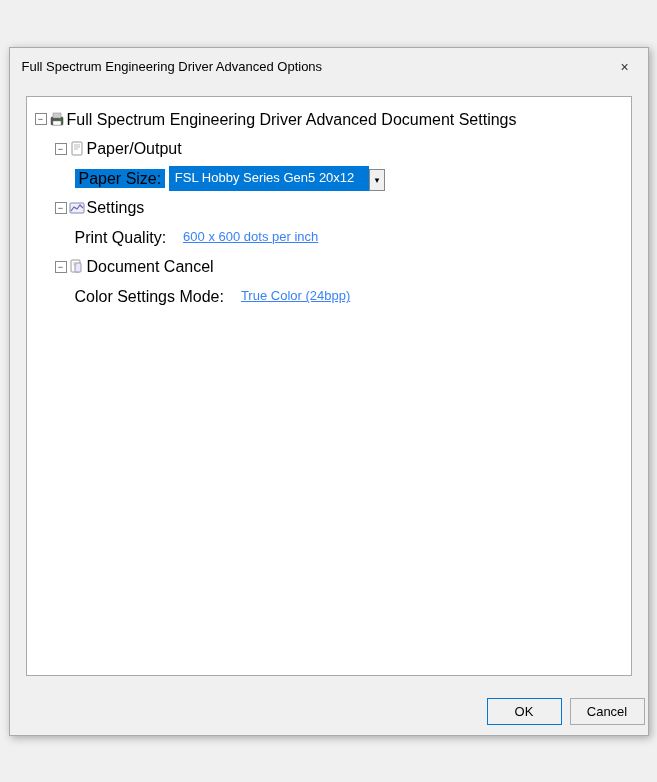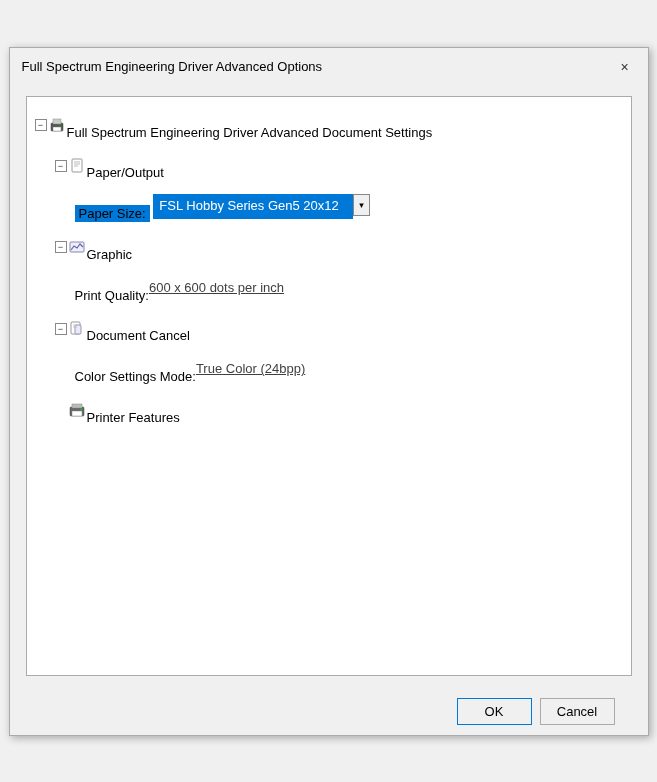--- a/index.html
+++ b/index.html
@@ -104,27 +104,26 @@
       flex-shrink: 0;
       color: #333;
     }
 
     .indent-1 { padding-left: 4px; }
     .indent-2 { padding-left: 24px; }
     .indent-3 { padding-left: 44px; }
 
     .label-text {
       color: #000;
-      font-size: 13px;
-      margin-top: 16px;
+      font-size: 16px;
     }
 
     .dropdown-container {
       display: inline-flex;
-      align-items: flex-start;
+      align-items: flex-end;
       position: relative;
     }
 
     .dropdown-display {
       background: #0078d7;
       color: white;
       padding: 2px 6px;
       font-size: 13px;
       min-width: 200px;
       cursor: pointer;
@@ -136,27 +135,28 @@
       background: #f0f0f0;
       cursor: pointer;
       font-size: 9px;
       display: inline-flex;
       align-items: center;
       justify-content: center;
       height: 22px;
     }
 
     .link-text {
-      color: #404040;
+      color: #3b82f6;
       text-decoration: underline;
       cursor: pointer;
+      margin-left: 17px;
     }
 
     .dialog-footer {
-      padding: 10px 33px;
+      padding: 10px 3px;
       display: flex;
       justify-content: flex-end;
       gap: 8px;
       background: #f0f0f0;
     }
 
     .dialog-btn {
       min-width: 75px;
       padding: 5px 16px;
       font-size: 13px;
@@ -222,21 +222,21 @@
       </div>
 
       <div class="tree-row indent-2">
         <span class="expand-icon">−</span>
         <span class="tree-icon">
           <svg viewBox="0 0 16 16">
             <rect x="1" y="3" width="14" height="10" rx="1" fill="#eef" stroke="#88a" stroke-width="1"></rect>
             <polyline points="2,11 5,7 8,9 11,5 14,8" fill="none" stroke="#66a" stroke-width="1.2"></polyline>
           </svg>
         </span>
-        <span class="label-text">Graphic</span>
+        <span class="label-text">Settings</span>
       </div>
 
       <div class="tree-row indent-3">
         <span class="label-text">Print Quality: </span>
         <span class="link-text">600 x 600 dots per inch</span>
       </div>
 
       <div class="tree-row indent-2">
         <span class="expand-icon">−</span>
         <span class="tree-icon">
@@ -248,32 +248,20 @@
           </svg>
         </span>
         <span class="label-text">Document Cancel</span>
       </div>
 
       <div class="tree-row indent-3">
         <span class="label-text">Color Settings Mode: </span>
         <span class="link-text">True Color (24bpp)</span>
       </div>
 
-      <div class="tree-row indent-2">
-        <span style="width:14px;display:inline-block;"></span>
-        <span class="tree-icon">
-          <svg viewBox="0 0 16 16">
-            <rect x="1" y="5" width="14" height="9" rx="1" fill="#666" stroke="#444" stroke-width="0.5"></rect>
-            <rect x="3" y="2" width="10" height="4" fill="#bbb" stroke="#888" stroke-width="0.5"></rect>
-            <rect x="3" y="9" width="10" height="5" fill="white" stroke="#888" stroke-width="0.5"></rect>
-            <circle cx="12" cy="7.5" r="1" fill="#0c0"></circle>
-          </svg>
-        </span>
-        <span class="label-text">Printer Features</span>
-      </div>
 
     </div>
   </div>
 
   <div class="dialog-footer">
     <button class="dialog-btn primary">OK</button>
     <button class="dialog-btn">Cancel</button>
   </div>
 </div>
 

